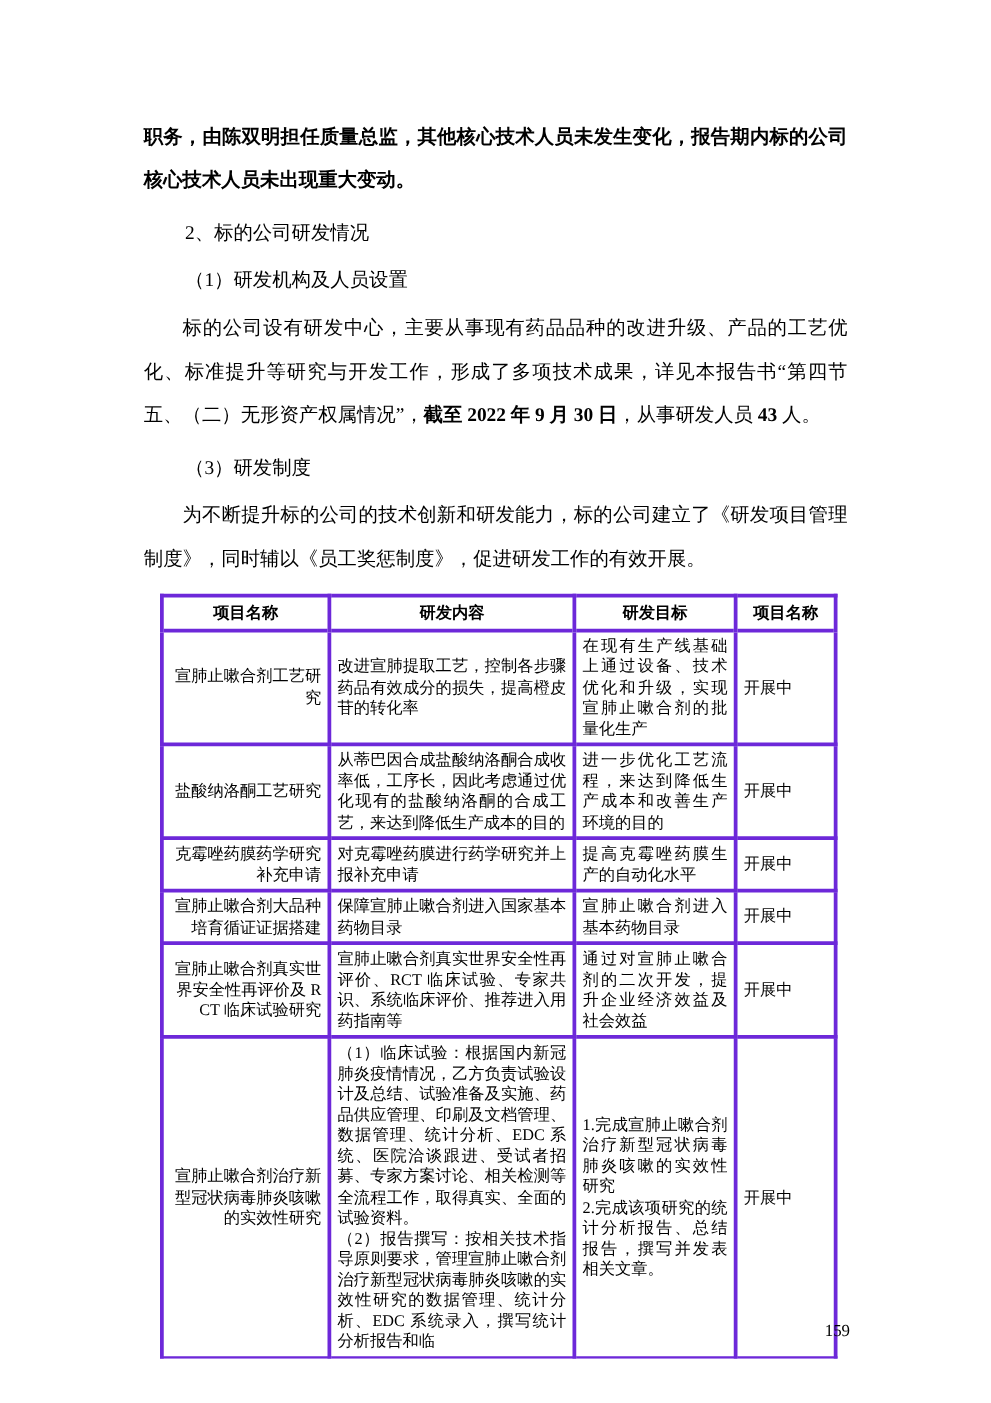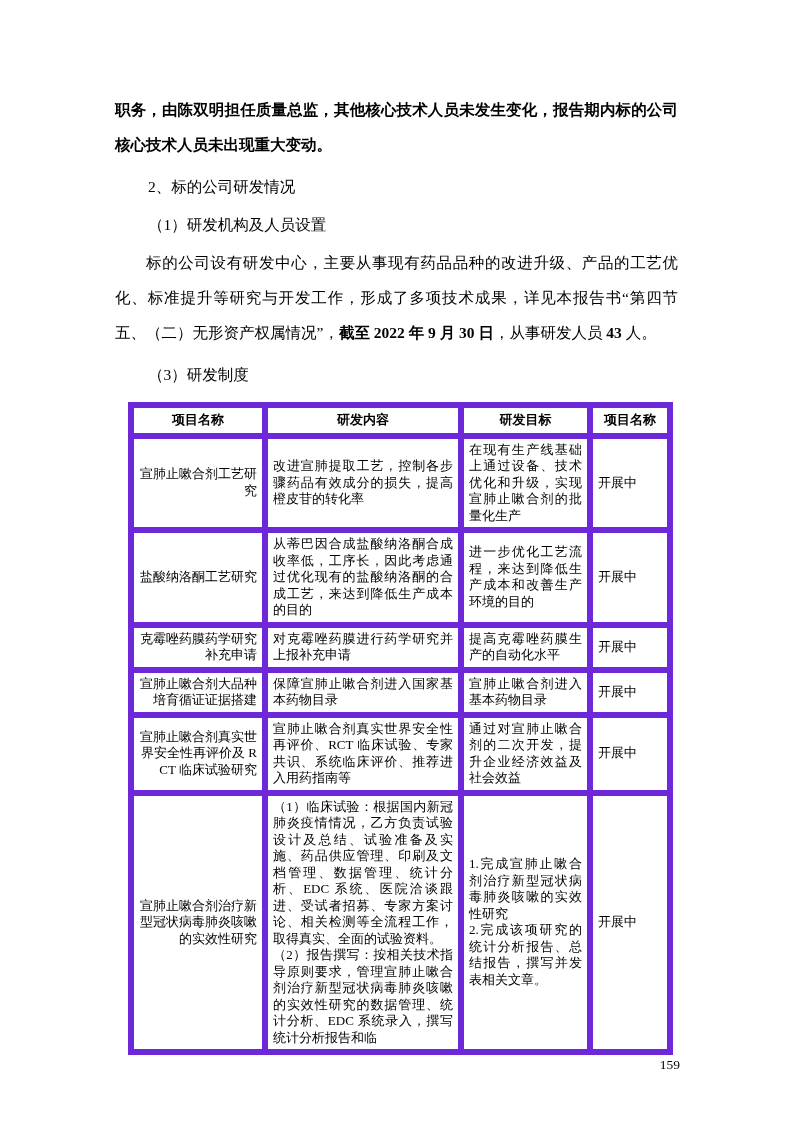--- a/index.html
+++ b/index.html
@@ -44,21 +44,21 @@
     border-collapse: collapse;
     table-layout: fixed;
     width: 539px;
     margin: 10px 0 0 13px;
     font-size: 13px;
     border-top: 3px solid #000;
     border-bottom: 3px solid #000;
   }
   table.rd-table th,
   table.rd-table td {
-    border: 6px solid #6d28d9;
+    border: 3px solid #6d28d9;
     padding: 3px 5px;
     line-height: 16.5px;
     vertical-align: middle;
     box-sizing: border-box;
     word-break: break-all;
   }
   table.rd-table thead th {
     font-weight: bold;
     text-align: center;
     border-bottom: 2.5px solid #000;
@@ -94,20 +94,21 @@
   <p class="para bold-kai">职务，由陈双明担任质量总监，其他核心技术人员未发生变化，报告期内标的公司核心技术人员未出现重大变动。</p>
 
   <p class="heading">2、标的公司研发情况</p>
 
   <p class="heading">（1）研发机构及人员设置</p>
 
   <p class="para indent"><span>标的公司设有研发中心，主要从事现有药品品种的改进升级、产品的工艺优化、标准提升等研究与开发工作，形成了多项技术成果，详见本报告书“第四节五、（二）无形资产权属情况”，</span><span class="bold-inline">截至 2022 年 9 月 30 日</span><span>，从事研发人员 </span><span class="bold-inline">43</span><span> 人。</span></p>
 
   <p class="heading">（3）研发制度</p>
 
+  <p class="para indent">为不断提升标的公司的技术创新和研发能力，标的公司建立了《研发项目管理制度》，同时辅以《员工奖惩制度》，促进研发工作的有效开展。</p>
 
 
   <table class="rd-table">
     <colgroup>
       <col style="width:134px">
       <col style="width:196px">
       <col style="width:129px">
       <col style="width:80px">
     </colgroup>
     <thead>

